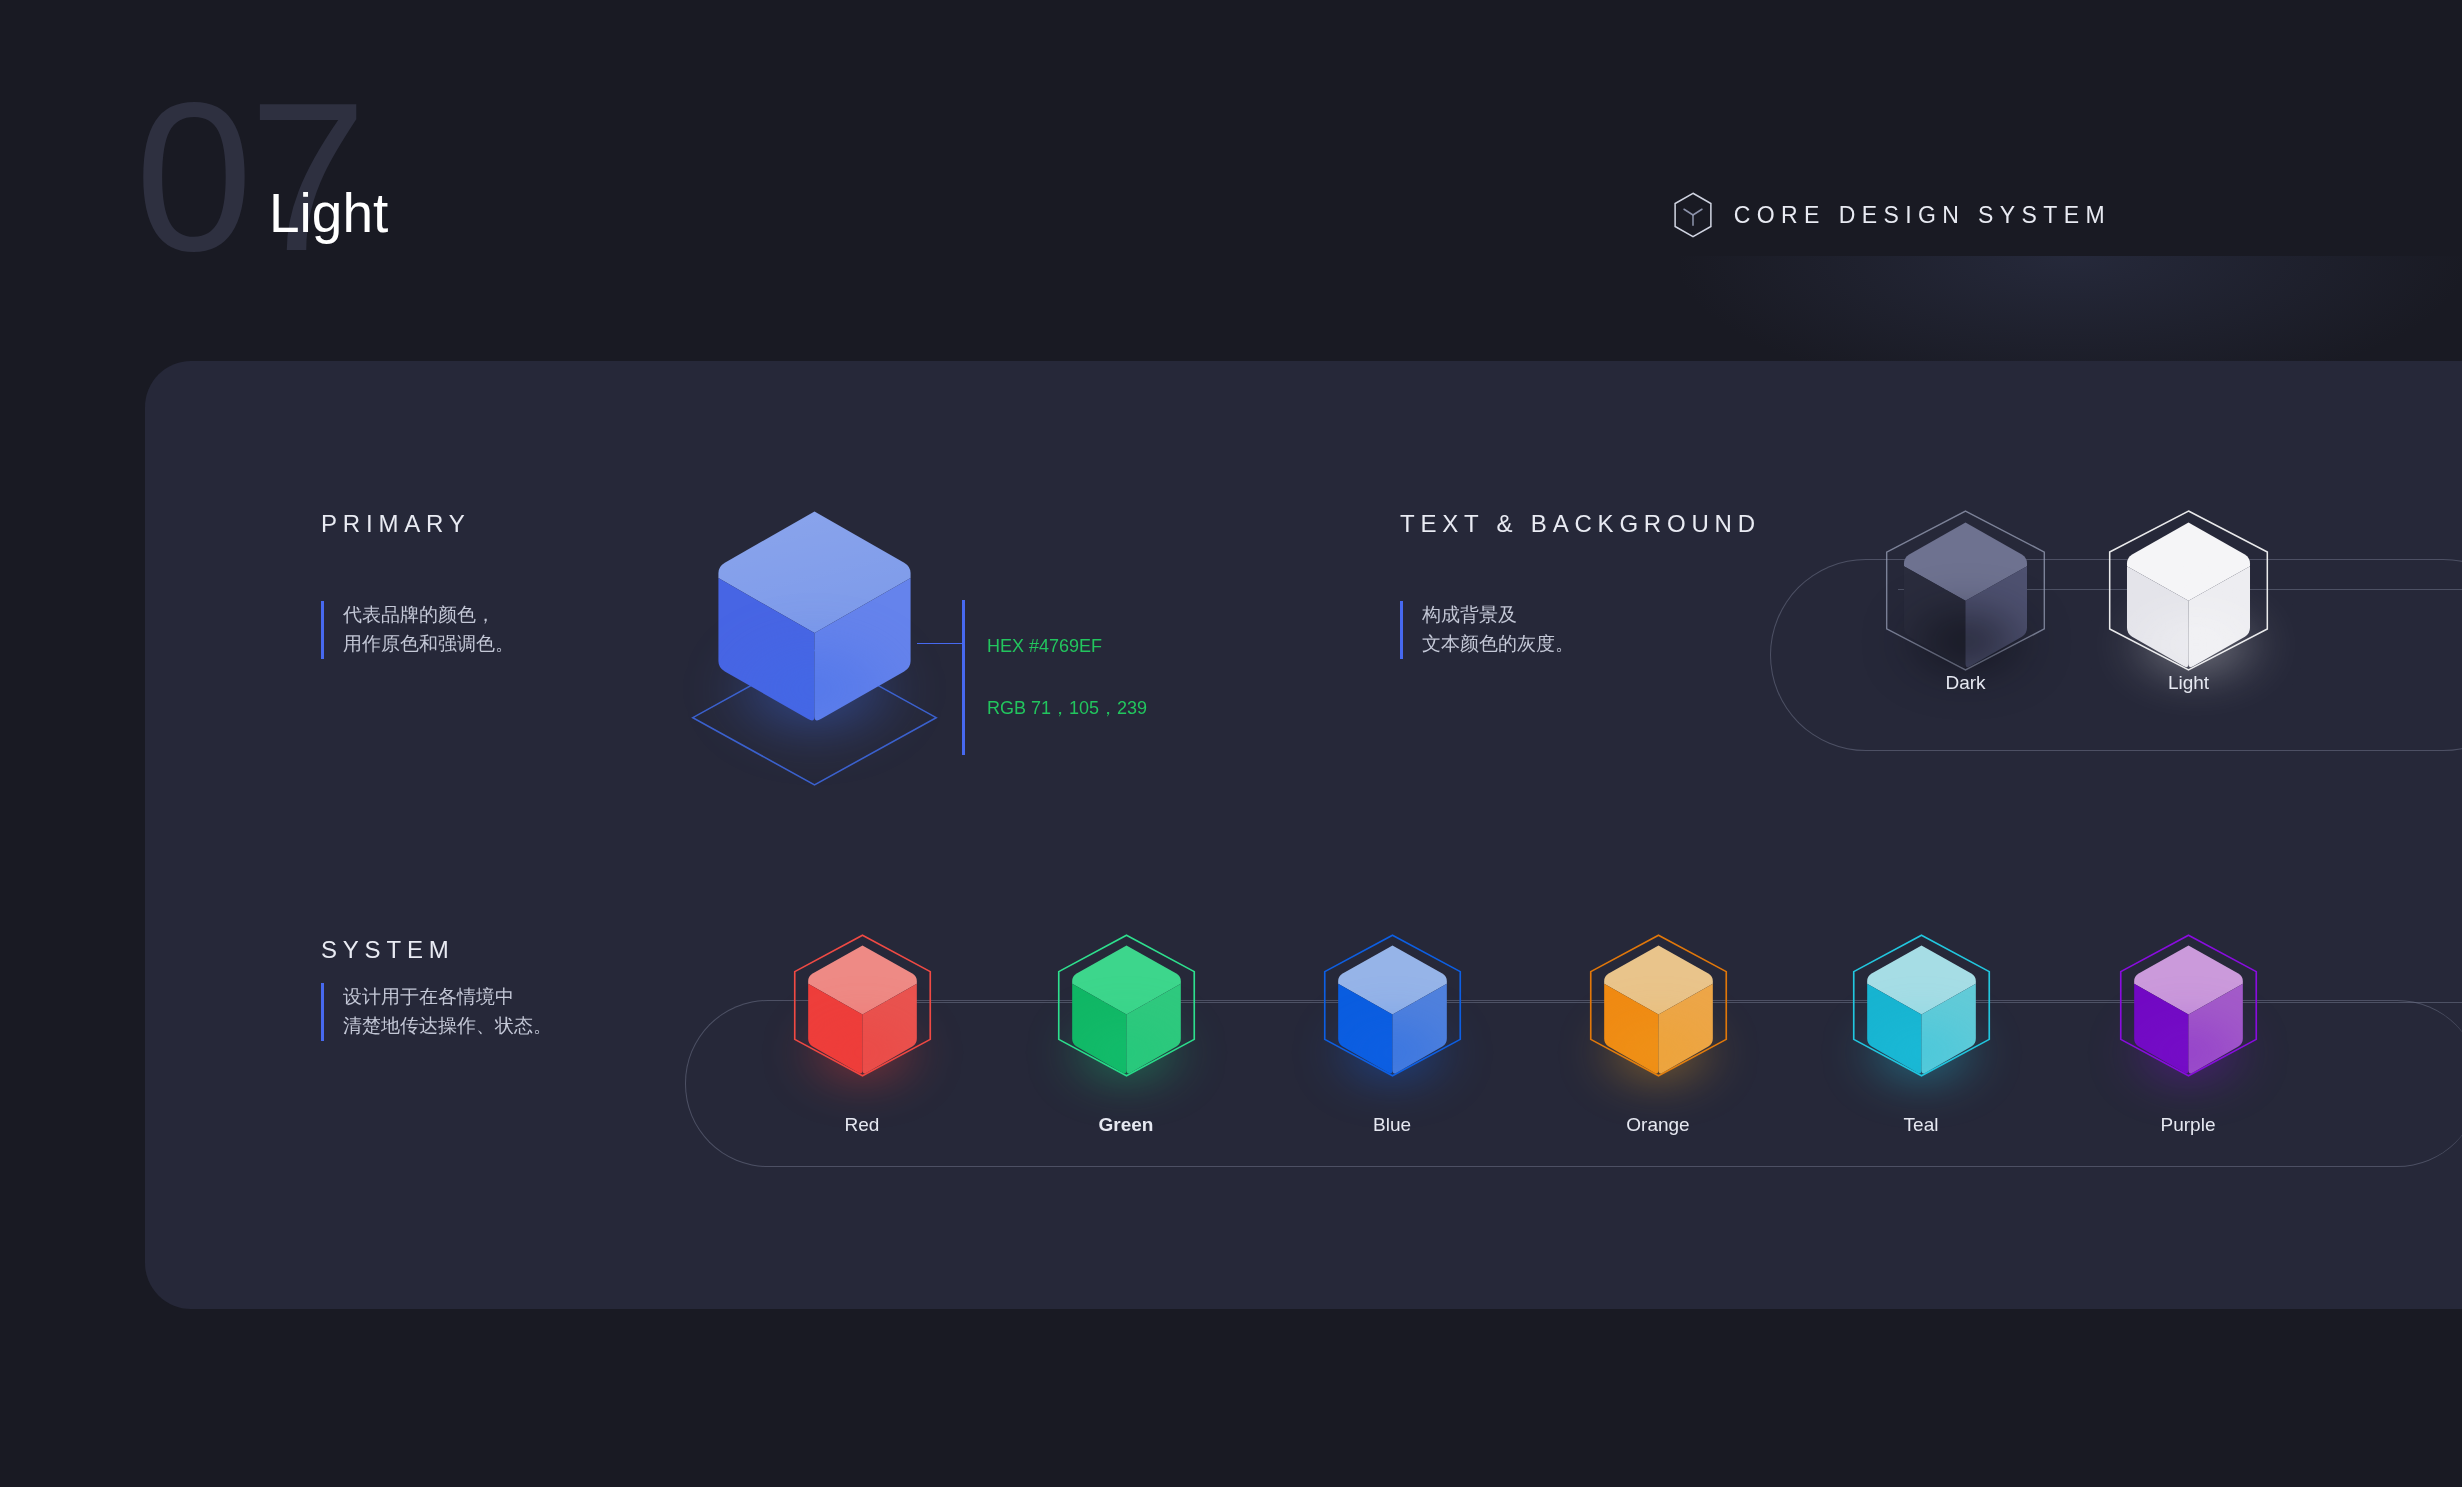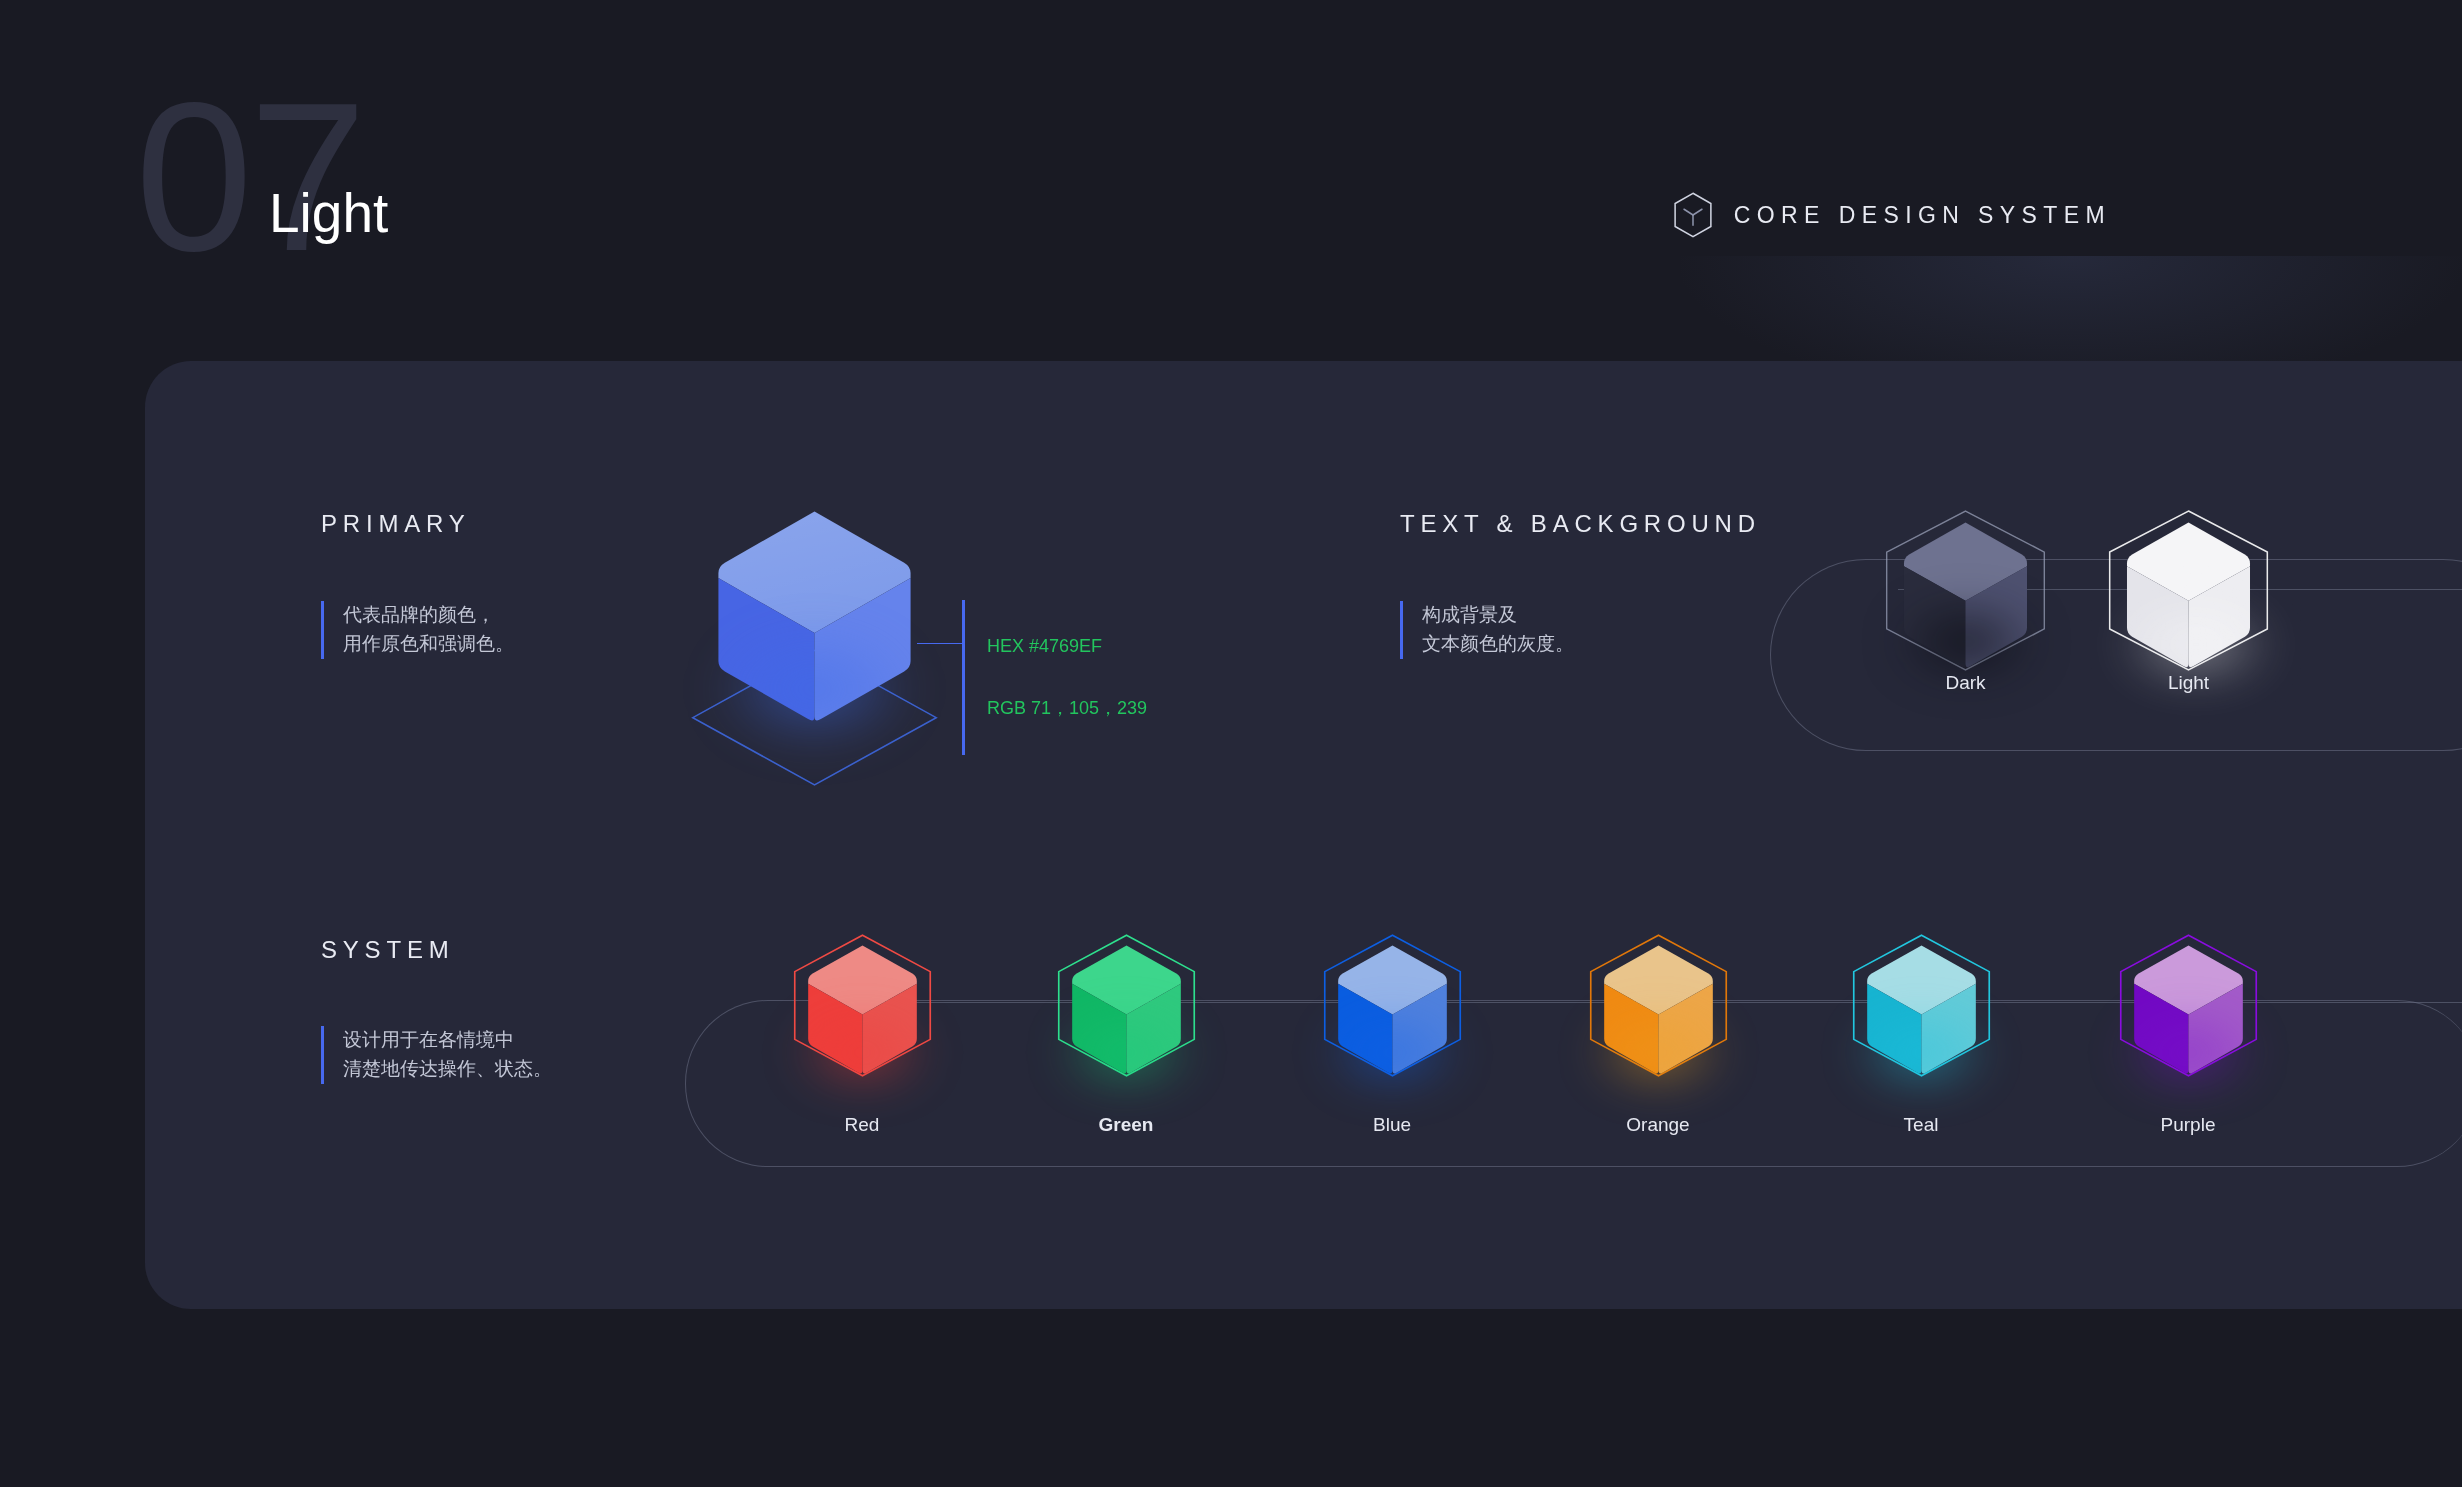--- a/index.html
+++ b/index.html
@@ -162,21 +162,21 @@
     <g transform="translate(135,130)">
       <path d="M0 -106 L88 -56 Q96 -51 96 -42 L96 -38 L0 16 L-96 -38 L-96 -42 Q-96 -51 -88 -56 Z" fill="#F5F5F7"></path>
       <path d="M-96 -42 L-96 58 Q-96 67 -88 72 L-8 118 Q0 123 0 114 L0 16 L-96 -38 Z" fill="#E4E4EA"></path>
       <path d="M96 -42 L96 58 Q96 67 88 72 L8 118 Q0 123 0 114 L0 16 L96 -38 Z" fill="#EDEDF1"></path>
     </g>
   </svg>
 </div>
 <div class="swatch-label" style="left:2102px; top:672px; width:173px;">Light</div>
 
 <div class="eyebrow" style="left:321px; top:936px;">SYSTEM</div>
-<div class="desc" style="left:321px; top:1026px;">设计用于在各情境中
+<div class="desc" style="left:321px; top:983px;">设计用于在各情境中
 清楚地传达操作、状态。</div>
 
 <div class="track" style="left:685px; top:1000px; width:1795px; height:167px;
      border-radius:83px; border-right:none;"></div>
 <div class="track-line" style="left:853px; top:1002px; width:1610px;"></div>
 
 <div id="system-swatches">
     <div class="cube-wrap" style="left: 788px; top: 932px;">
       <div class="glow" style="left:3.8px; top:82px; width:141px; height:77px;
            background:radial-gradient(ellipse at 50% 50%, #ef3b3899, #ef3b3800 70%);"></div>

